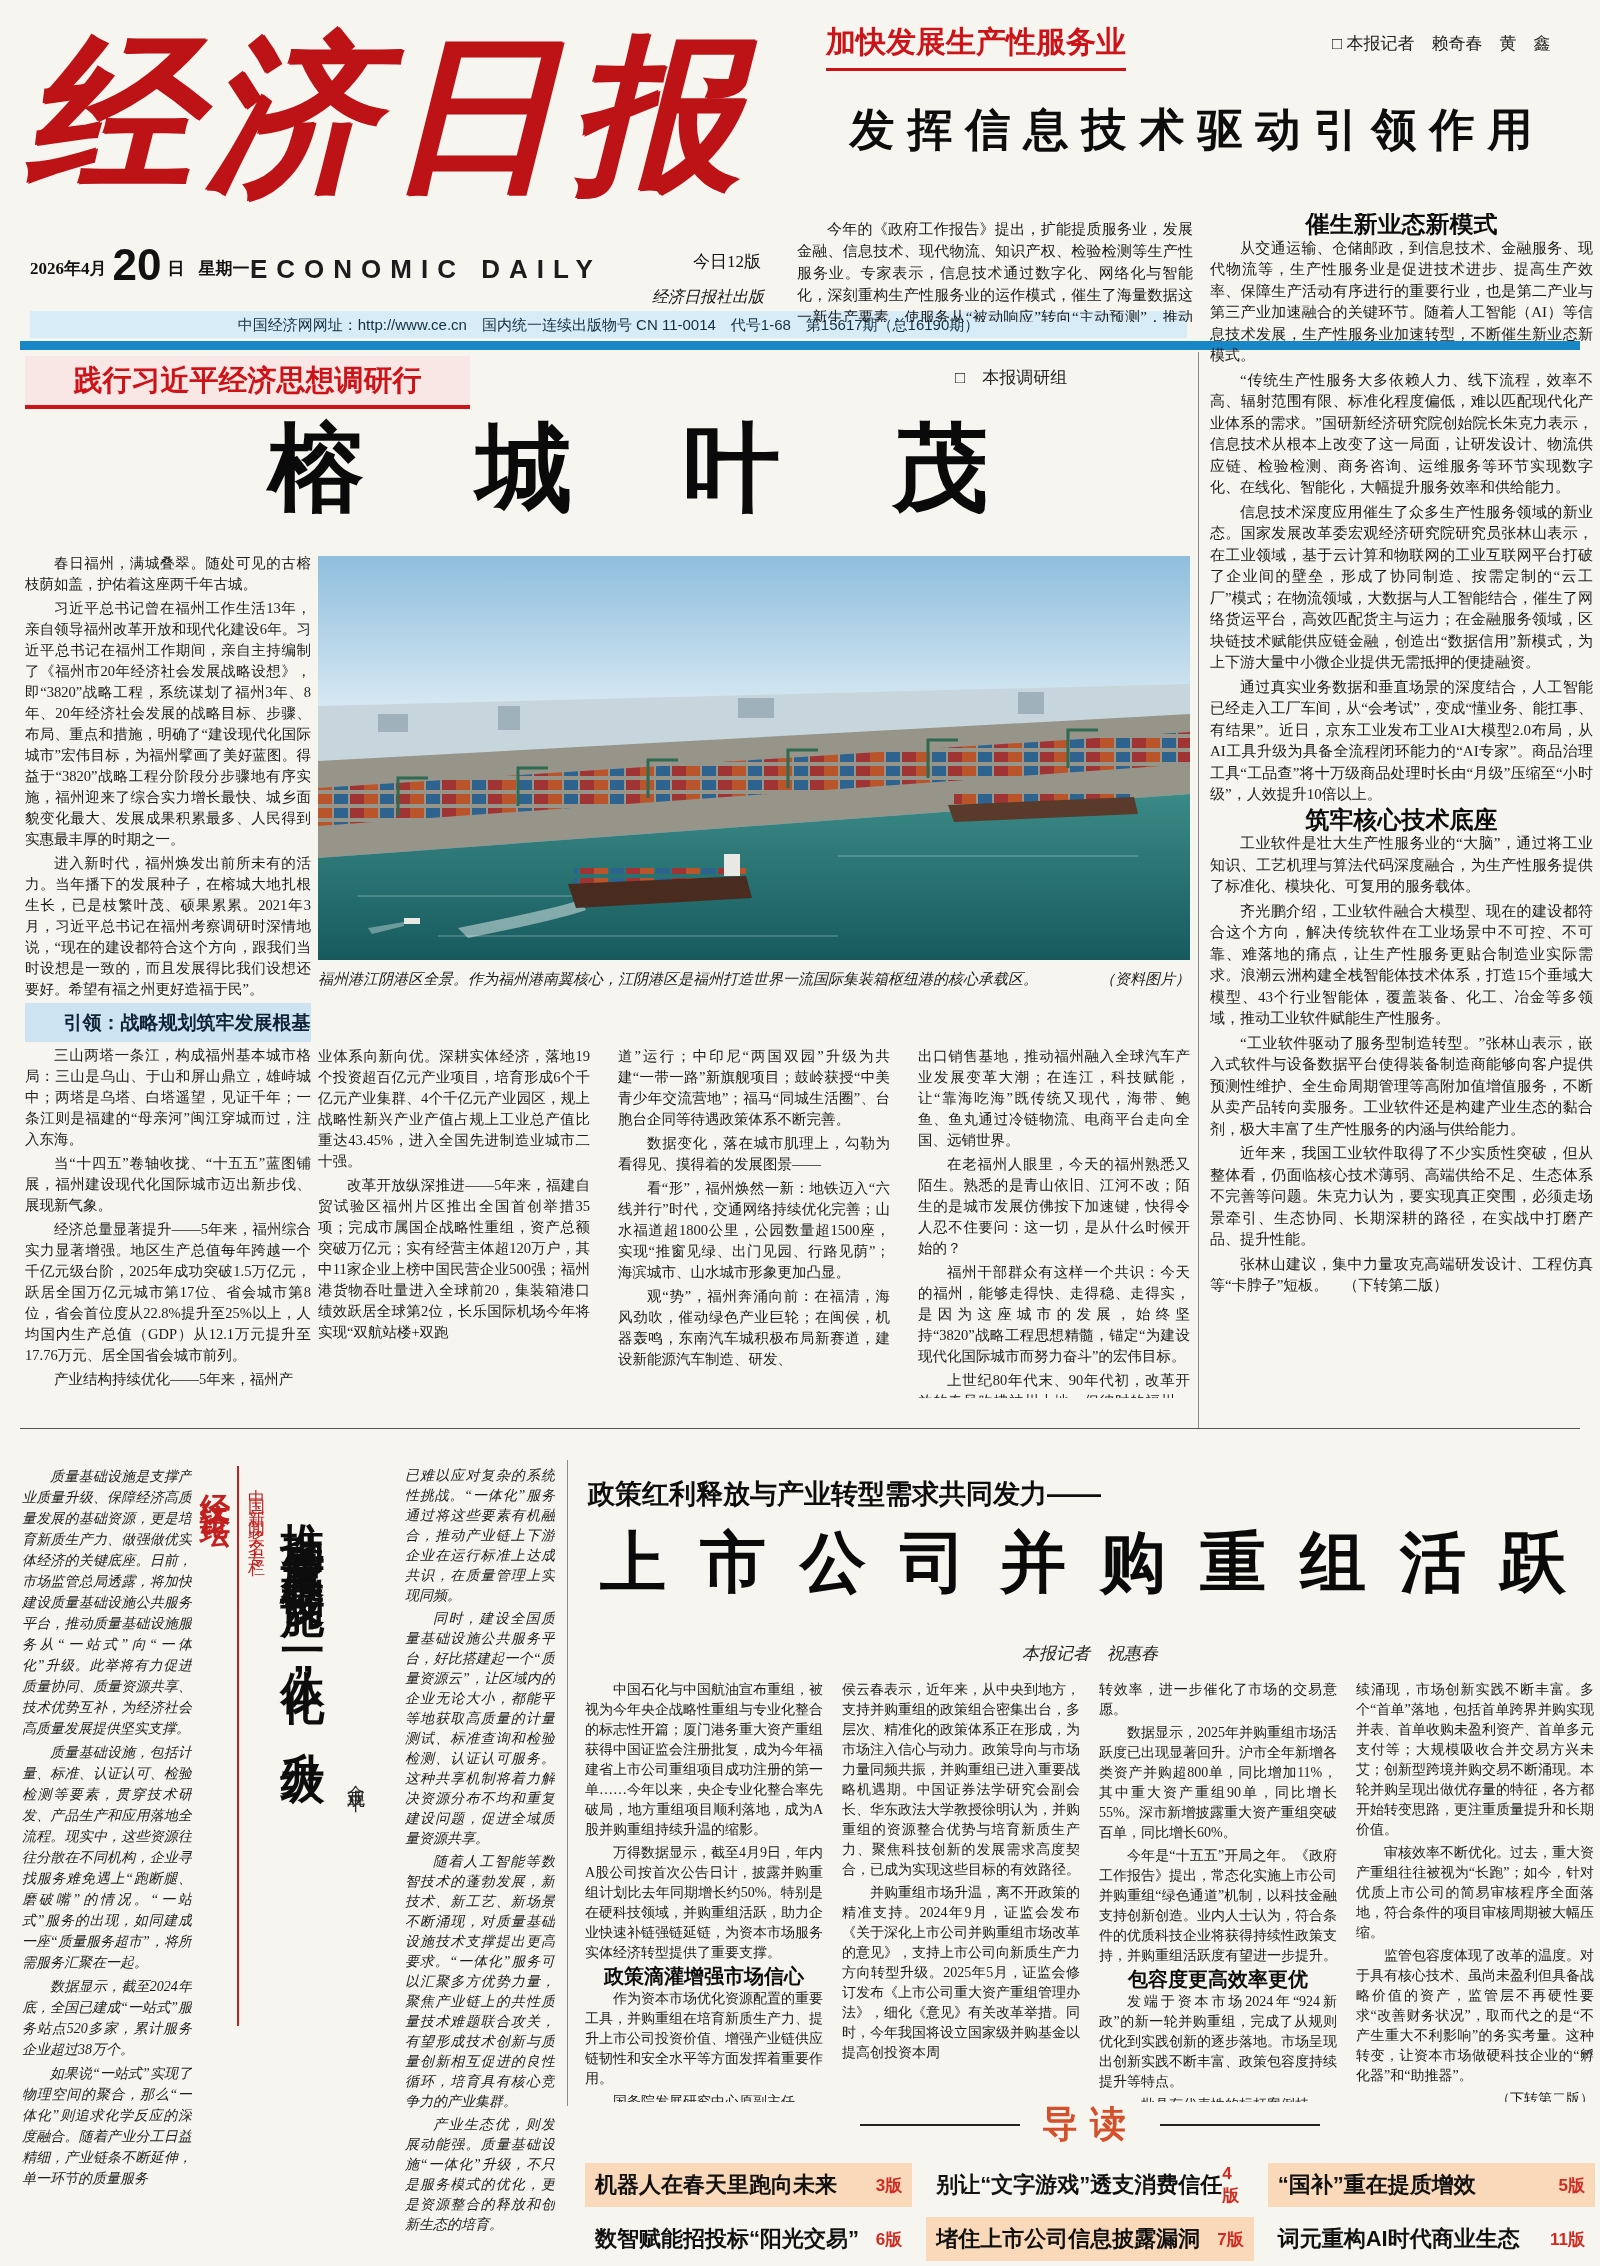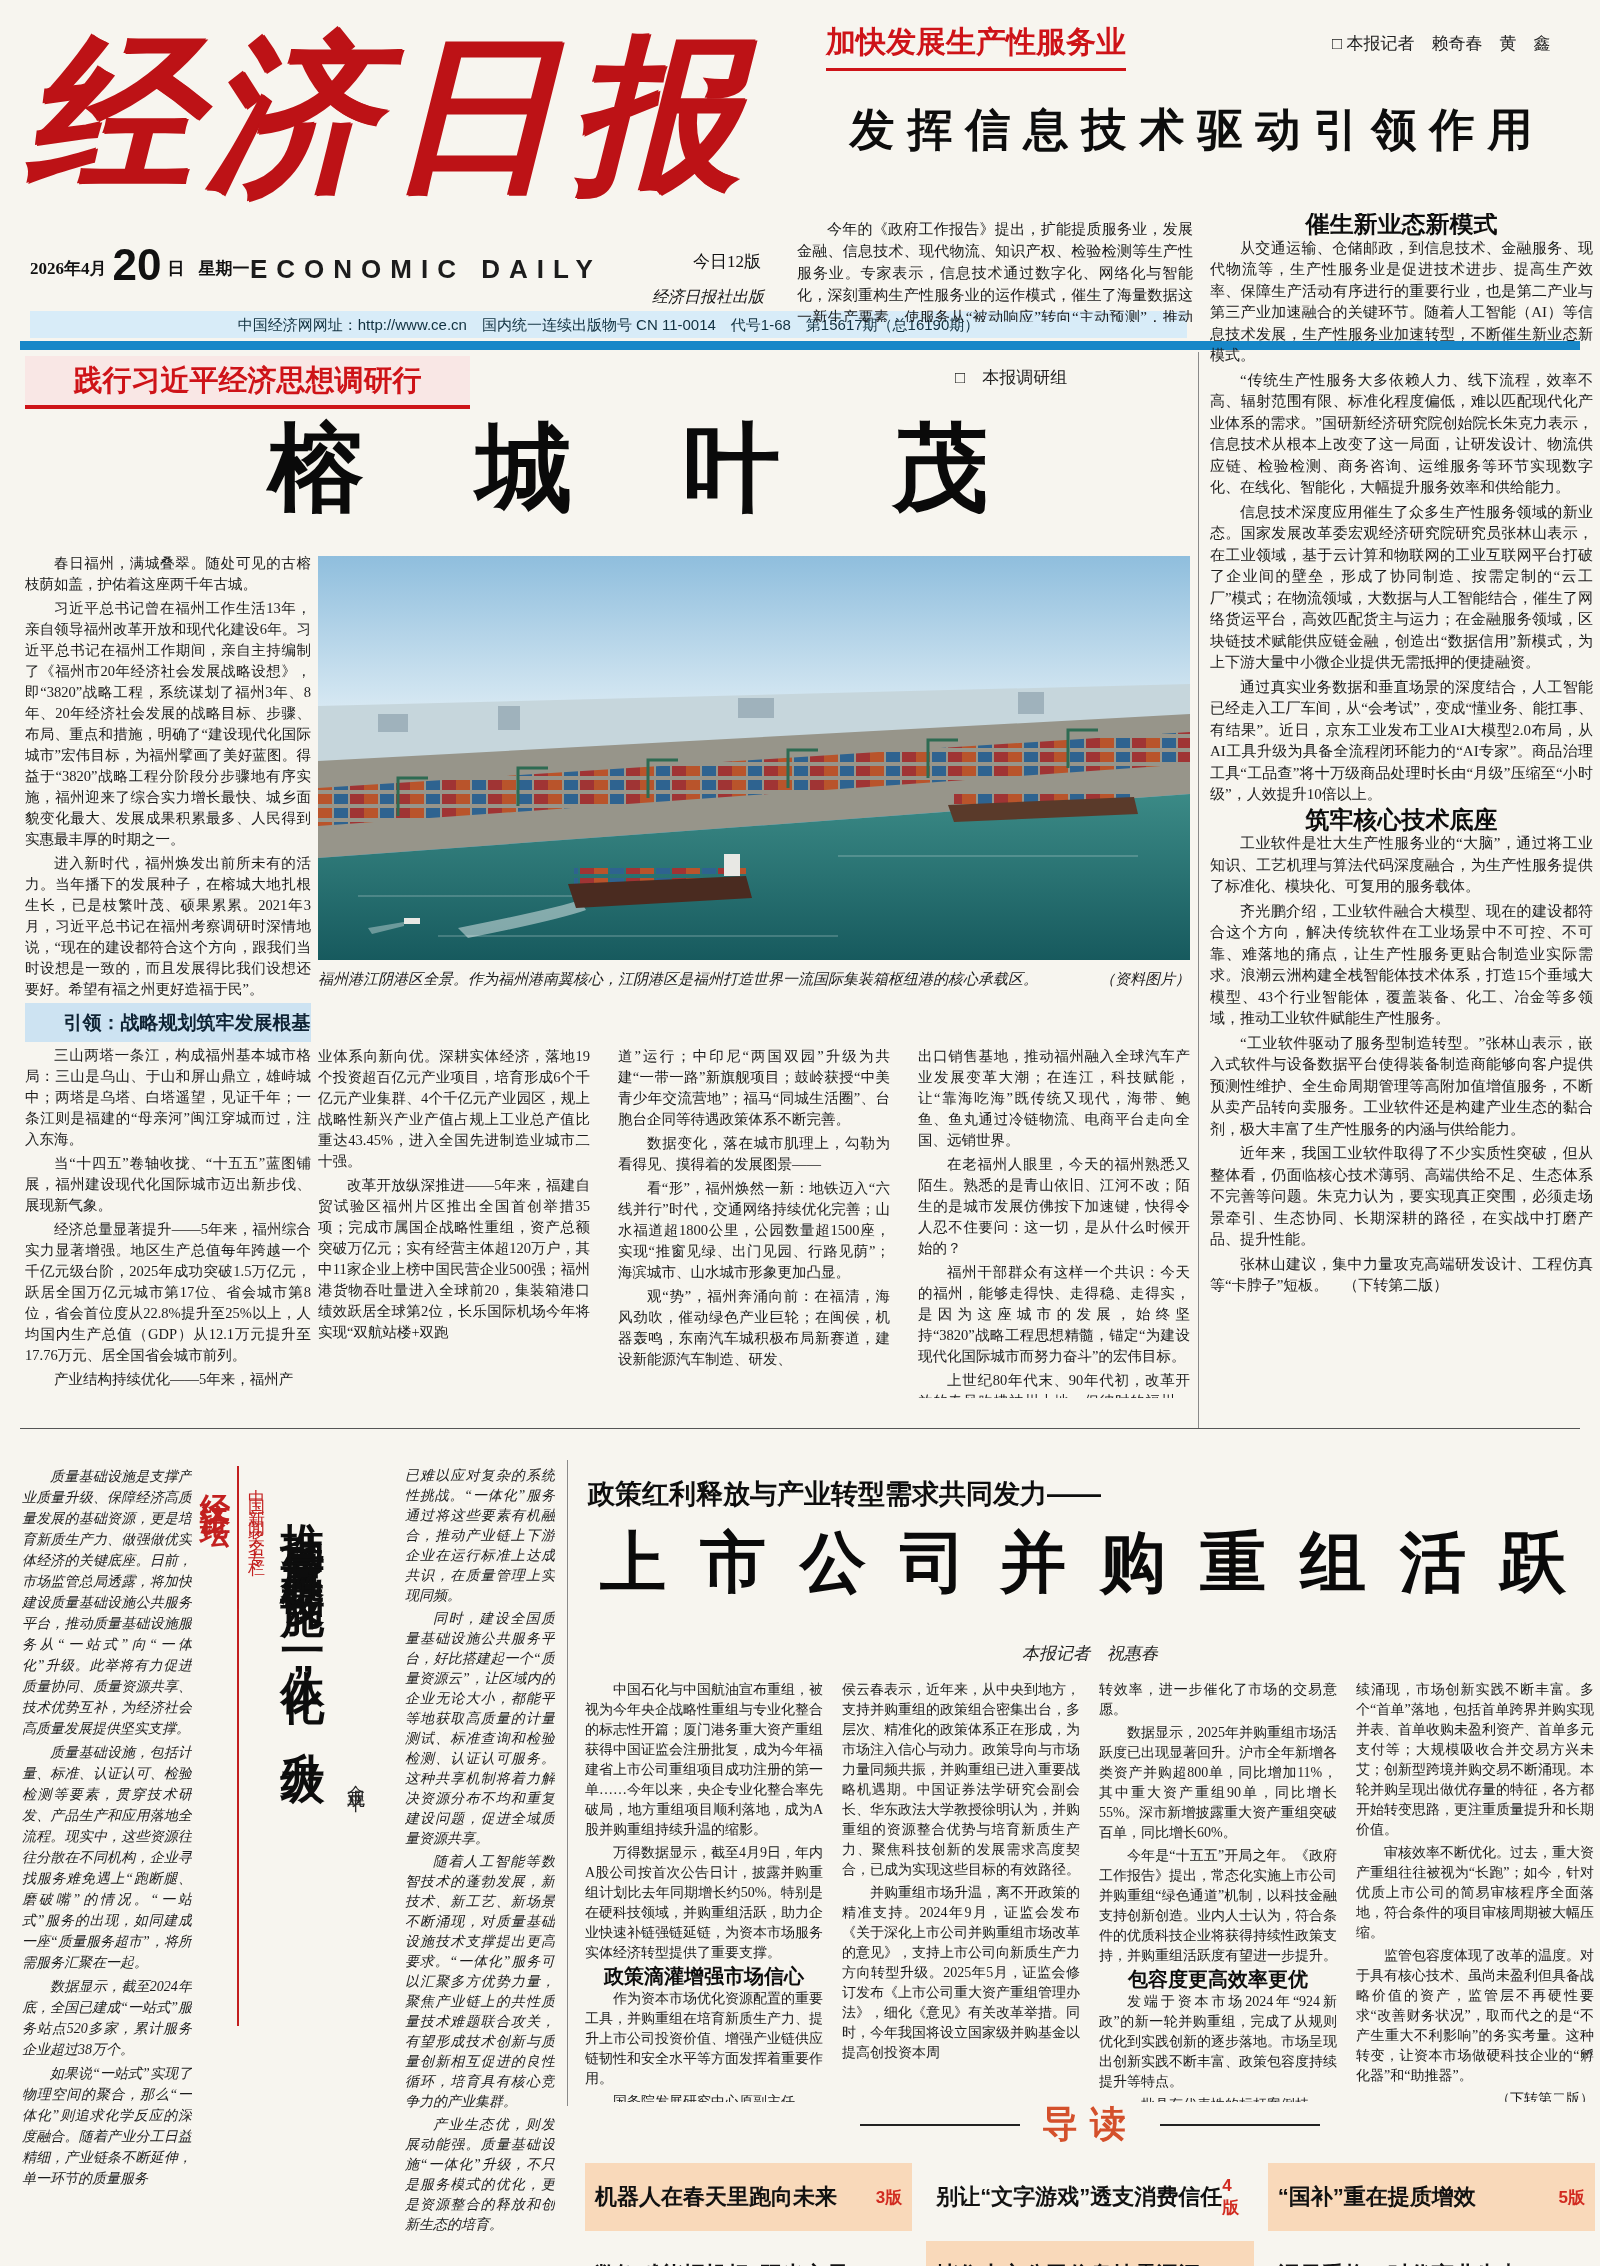--- a/index.html
+++ b/index.html
@@ -70,21 +70,21 @@
   .ma-col{top:1680px;width:238px;height:422px;overflow:hidden;font-size:14px;line-height:20px;}
   .m1{left:585px;} .m2{left:842px;} .m3{left:1099px;} .m4{left:1356px;}
   .ma-subhead{text-align:center;font-weight:900;font-size:20px;font-family:"Liberation Sans",sans-serif;
               margin:10px 0;text-indent:0 !important;color:#0d0d0d;}
   
   .daodu{left:585px;top:2100px;width:1010px;}
   .daodu-titlerow{display:flex;align-items:center;justify-content:center;gap:22px;}
   .daodu-line{width:160px;height:2px;background:#222;}
   .daodu-title{font-size:36px;font-weight:900;color:#d4502b;letter-spacing:12px;font-family:"Liberation Sans",sans-serif;}
   .daodu-grid{display:grid;grid-template-columns:repeat(3,1fr);gap:10px 14px;margin-top:14px;}
-  .daodu-item{display:flex;justify-content:space-between;align-items:center;height:44px;padding:12px 10px;}
+  .daodu-item{display:flex;justify-content:space-between;align-items:center;height:44px;padding:0 10px;}
   .daodu-item:nth-child(odd){background:#f9d9ba;}
   .daodu-text{font-size:22px;font-weight:900;color:#111;font-family:"Liberation Sans",sans-serif;white-space:nowrap;}
   .daodu-page{font-size:17px;font-weight:bold;color:#d12a20;font-family:"Liberation Sans",sans-serif;}
 </style>
 </head>
 <body>
 
 <div>
 
   <div class="abs logo">经济日报</div>

